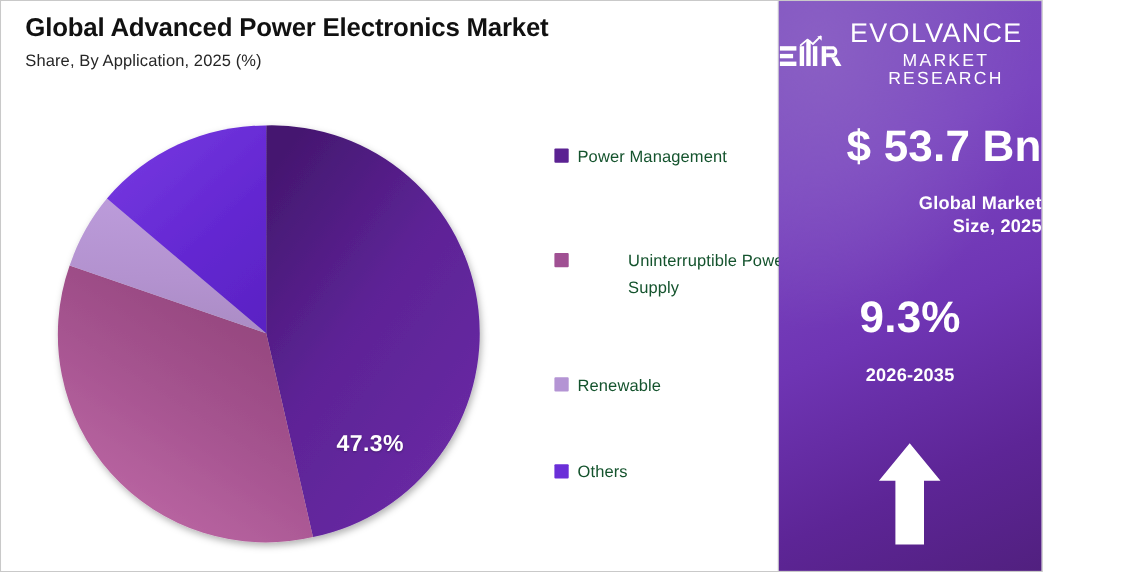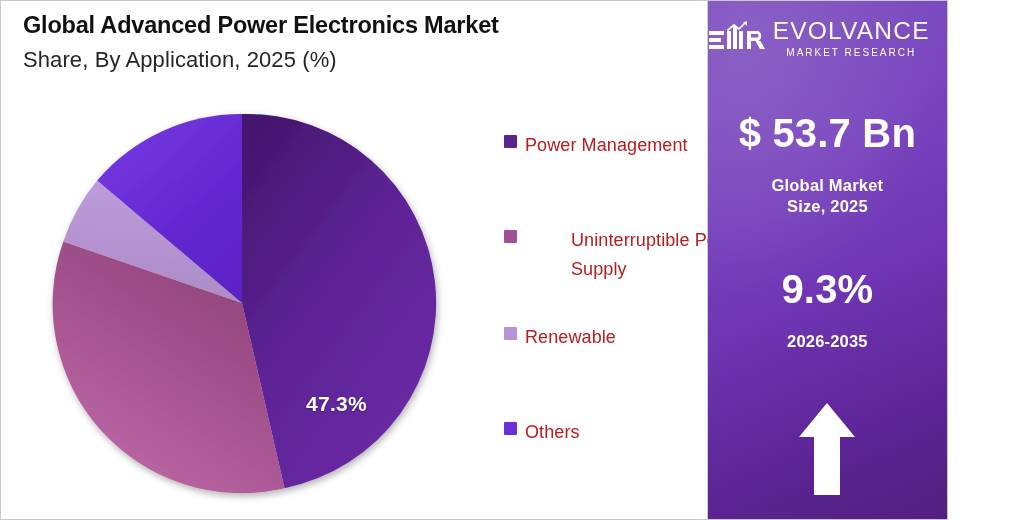--- a/index.html
+++ b/index.html
@@ -43,21 +43,21 @@
     font-size: 23.5px;
     font-weight: bold;
     color: #111111;
     letter-spacing: -0.2px;
     line-height: 1.25;
     white-space: nowrap;
   }
 
   .chart-subtitle {
     margin-top: 7px;
-    font-size: 22px;
+    font-size: 15px;
     font-weight: normal;
     color: #262626;
     letter-spacing: 0.1px;
   }
 
   
   .pie-wrap {
     position: absolute;
     left: 52px;
     top: 113px;
@@ -96,35 +96,35 @@
     display: flex;
     align-items: flex-start;
     margin-bottom: 0;
     position: absolute;
     left: 0;
     width: 250px;
   }
 
   .legend-item.i0 { top: 0px; }
   .legend-item.i1 { top: 95px; gap: 46px; }
-  .legend-item.i2 { top: 192px; }
+  .legend-item.i2 { top: 208px; }
   .legend-item.i3 { top: 287px; }
 
   .legend-swatch {
     width: 13px;
     height: 13px;
     flex: 0 0 13px;
     margin-top: 4px;
     margin-right: 8px;
     border-radius: 1px;
   }
 
   .legend-label {
-    font-size: 18px;
-    color: #b91c1c;
+    font-size: 15px;
+    color: #14532d;
     line-height: 1.6;
     letter-spacing: 0.1px;
   }
 
   
   .right-panel {
     position: relative;
     width: 259px;
     height: 100%;
     background:
@@ -133,20 +133,21 @@
     overflow: hidden;
   }
 
   .logo-block {
     position: absolute;
     top: 18px;
     left: 0;
     width: 100%;
     display: flex;
     align-items: center;
+    justify-content: center;
     gap: 7px;
   }
 
   .logo-mark {
     width: 58px;
     height: 34px;
     flex: 0 0 58px;
   }
 
   .logo-text { line-height: 1; }
@@ -154,36 +155,36 @@
   .logo-name {
     font-size: 24.5px;
     font-weight: normal;
     color: #ffffff;
     letter-spacing: 1.2px;
     line-height: 1;
   }
 
   .logo-tagline {
     margin-top: 4px;
-    font-size: 10px;
+    font-size: 16px;
     color: #ffffff;
     letter-spacing: 2.0px;
     line-height: 1;
     text-align: center;
   }
 
   .stat-block {
     position: absolute;
     left: 0;
     width: 100%;
     text-align: center;
     color: #ffffff;
   }
 
-  .stat-block.market { top: 112px; }
+  .stat-block.market { top: 112px; text-align: right; }
   .stat-block.cagr   { top: 268px; }
 
   .stat-value {
     font-size: 40px;
     font-weight: bold;
     letter-spacing: 0.2px;
     line-height: 1;
     color: #ffffff;
   }
 

